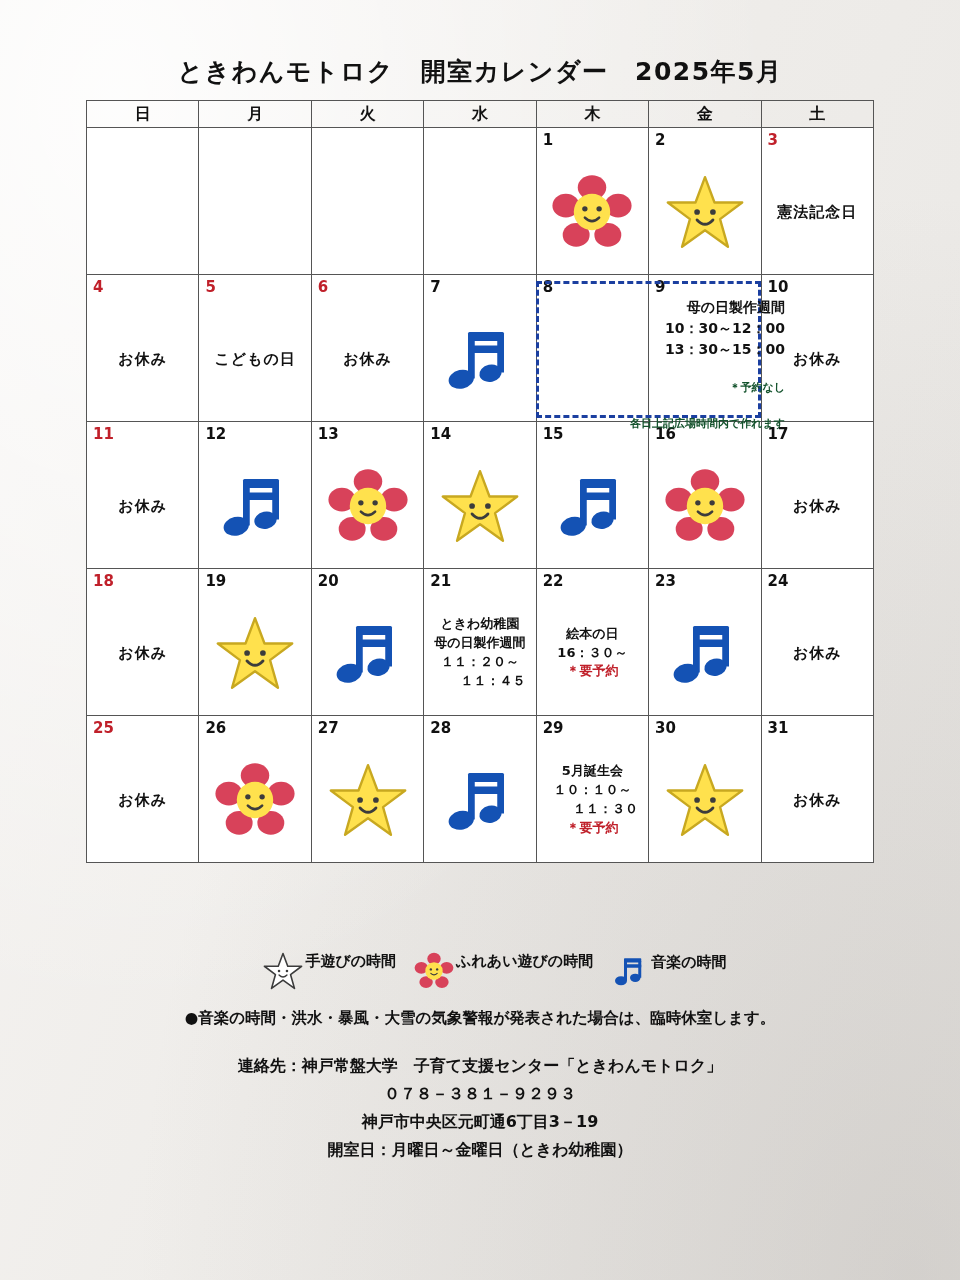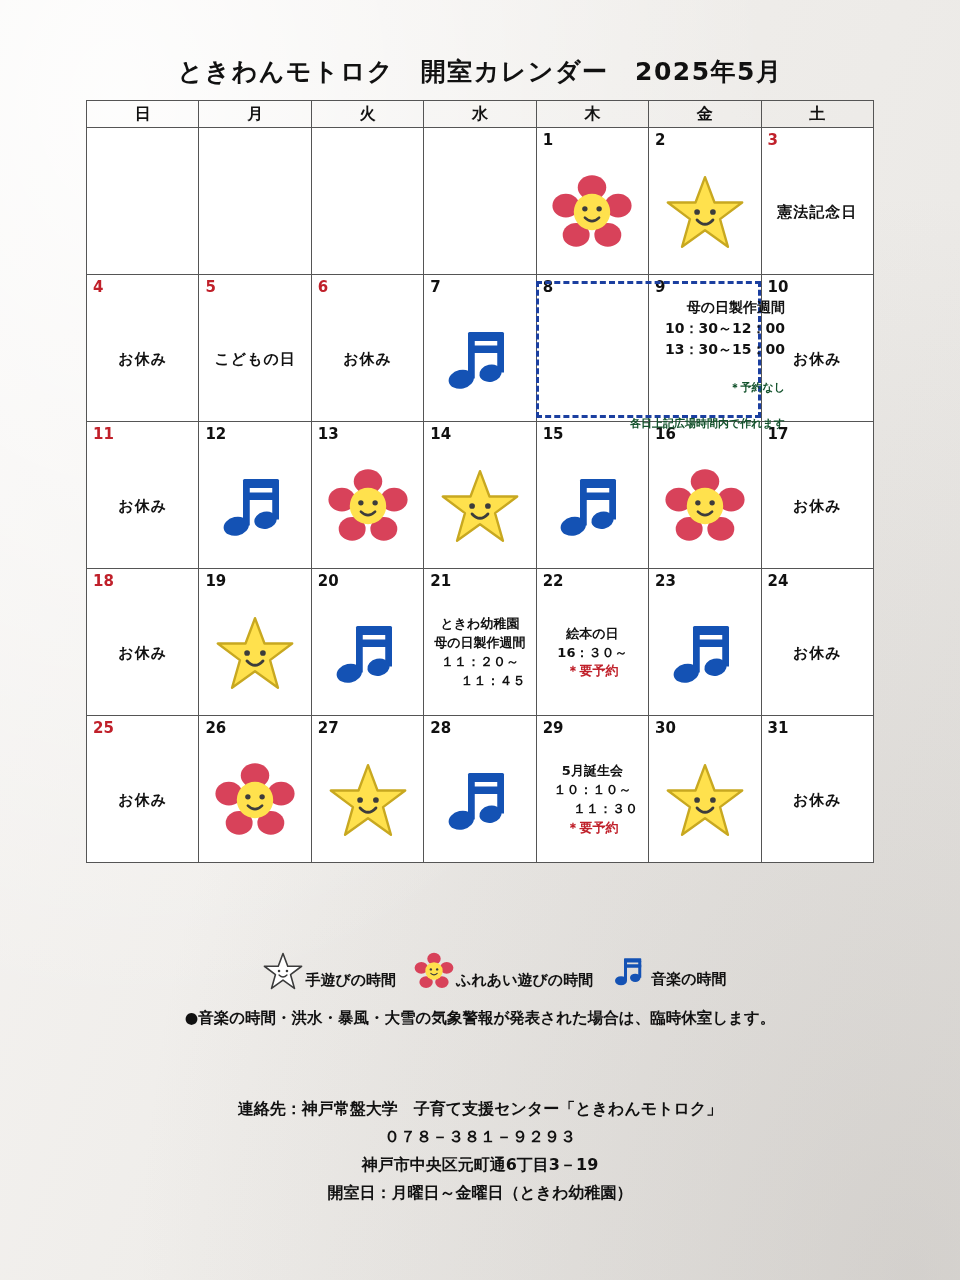--- a/index.html
+++ b/index.html
@@ -102,28 +102,28 @@
     font-size:15.5px;
     font-weight:bold;
     line-height:1.75;
   }
   .notes div{white-space:nowrap;}
   .legend{
     position:absolute;left:70px;right:40px;top:952px;
     display:flex;align-items:center;justify-content:center;gap:18px;
     font-size:15px;font-weight:bold;
   }
-  .legend .li{display:flex;align-items:flex-end;gap:2px;}
+  .legend .li{display:flex;align-items:flex-start;gap:2px;}
   .warn{
     position:absolute;left:40px;right:40px;top:1008px;
     text-align:center;font-size:15.5px;font-weight:bold;
   }
   .contact{
     position:absolute;left:40px;right:40px;top:1052px;
-    text-align:center;font-size:16px;font-weight:bold;line-height:1.75;margin-top:43px;
+    text-align:center;font-size:16px;font-weight:bold;line-height:1.75;
   }
 </style>
 </head>
 <body>
 
 <div class="paper-shade"></div>
 
 <div class="sheet">
 
   <h1 class="title">ときわんモトロク　開室カレンダー　2025年5月</h1>

